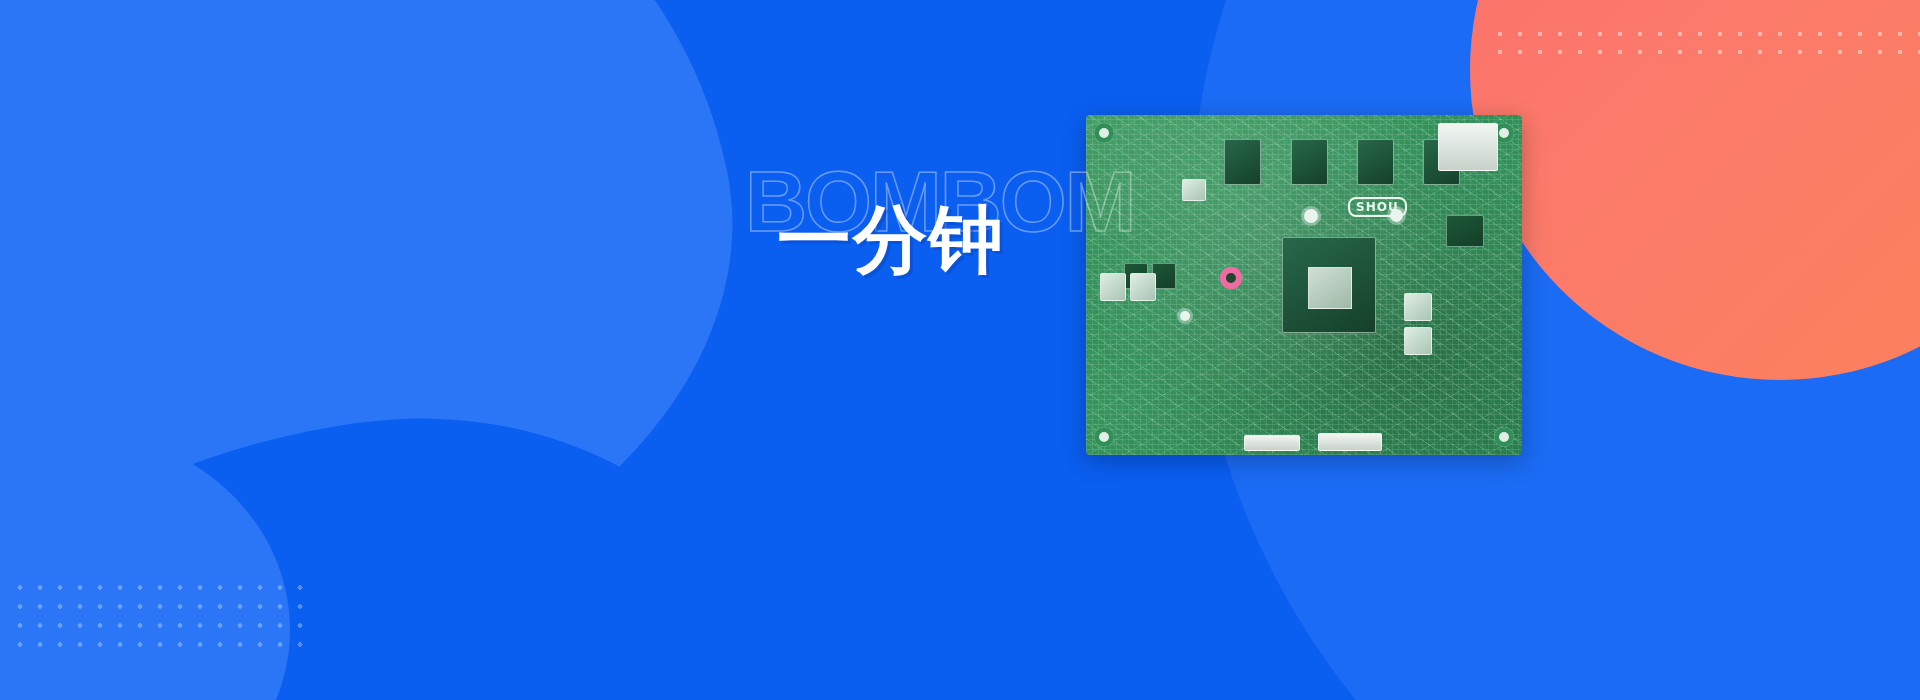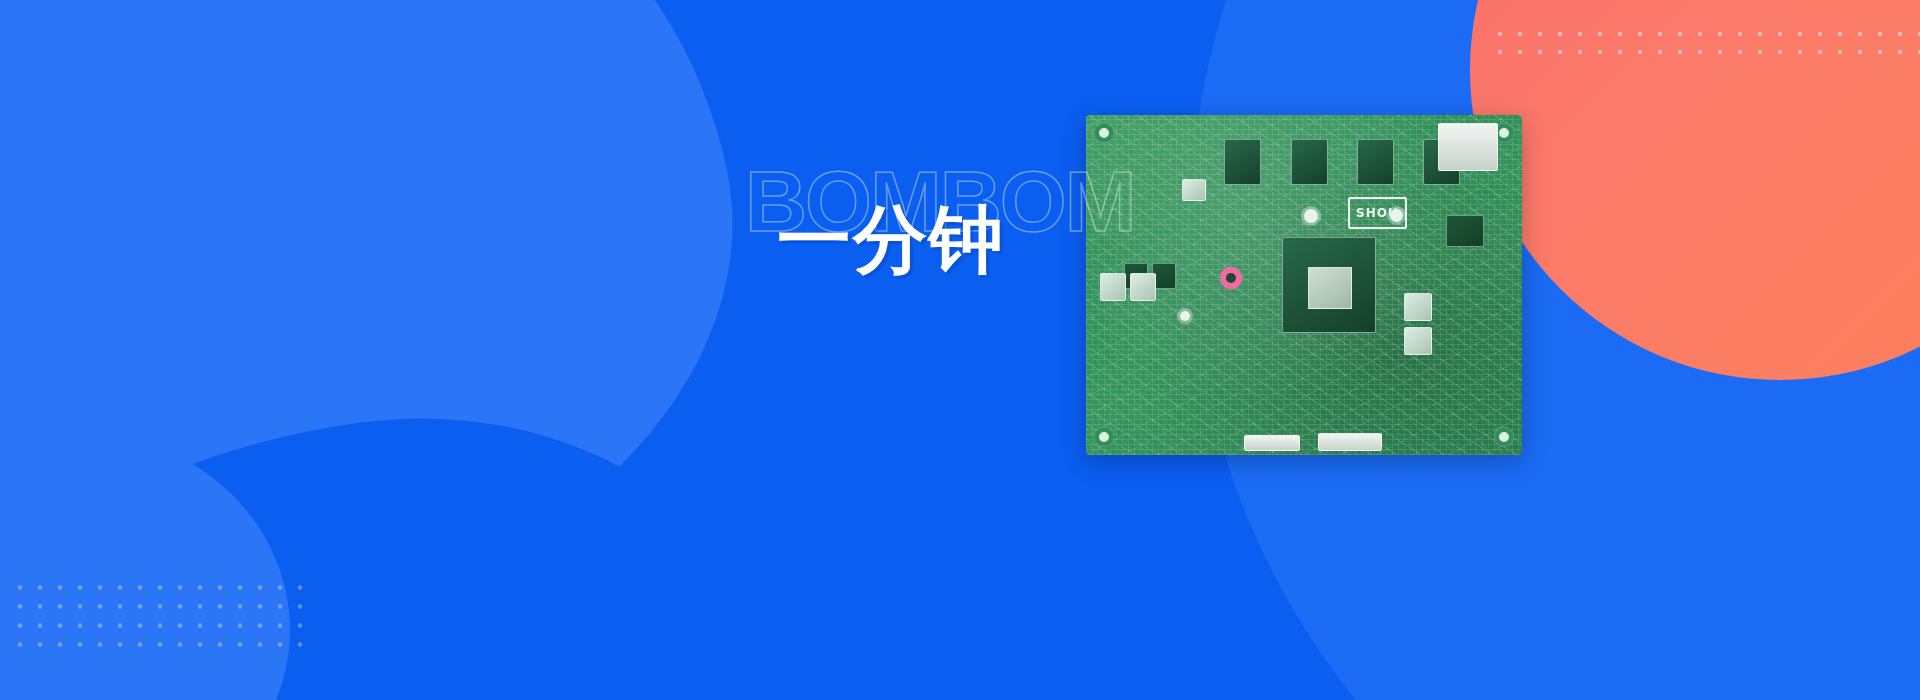--- a/index.html
+++ b/index.html
@@ -163,21 +163,21 @@
     position:absolute;
     background:linear-gradient(180deg,#f2f6f3,#c6d2c9);
     border:1px solid rgba(255,255,255,.6);
     border-radius:2px;
   }
   .shou{
     position:absolute;
     color:#eaf7ee;
     font-size:12px;font-weight:bold;letter-spacing:1px;
     border:2px solid #eaf7ee;
-    padding:7px 6px;border-radius:2px;
+    padding:1px 6px;border-radius:8px;
     font-family:"DejaVu Sans",sans-serif;
   }
   .mount{
     position:absolute;
     width:20px;height:20px;border-radius:50%;
     background:#dfeee5;
     box-shadow:inset 0 0 0 5px #2f8f57;
   }
 
   

